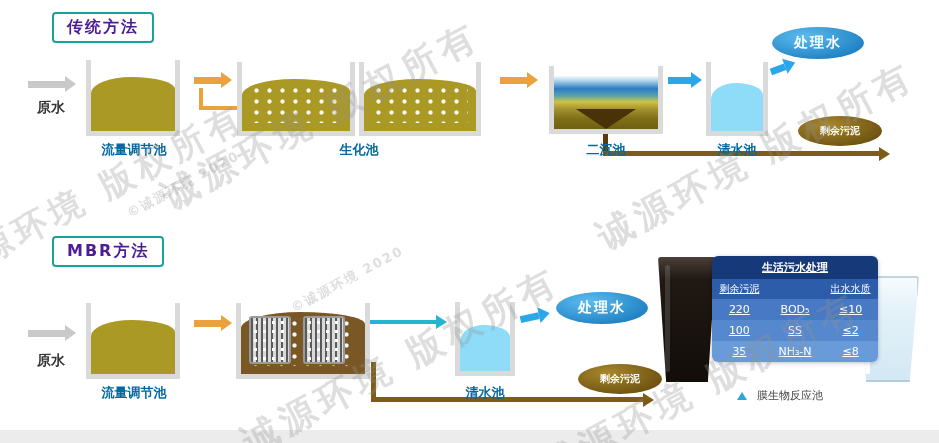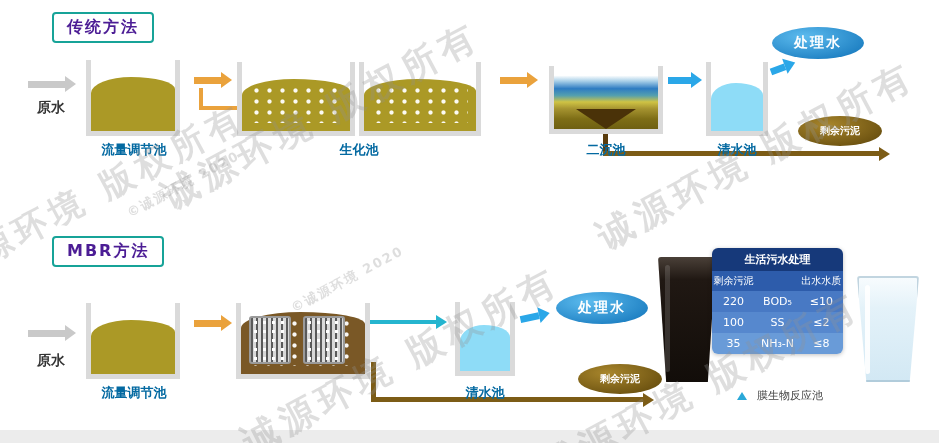--- a/index.html
+++ b/index.html
@@ -53,22 +53,22 @@
                 clip-path:polygon(0 0,100% 0,86% 100%,14% 100%); border-radius:3px 3px 8px 8px; z-index:2; }
   .glass-dark i { position:absolute; left:7px; top:8px; bottom:10px; width:5px;
                   background:rgba(255,255,255,.14); border-radius:4px; }
   .glass-clear { position:absolute; left:857px; top:276px; width:62px; height:106px;
                  background:linear-gradient(180deg,rgba(248,252,254,.95) 0%,#e4f2f9 30%,#d2e8f4 100%);
                  clip-path:polygon(0 0,100% 0,85% 100%,15% 100%);
                  box-shadow:inset 0 0 0 2px rgba(150,180,198,.55); border-radius:3px 3px 8px 8px; z-index:2; }
   .glass-clear i { position:absolute; left:8px; top:9px; bottom:8px; width:5px;
                    background:rgba(255,255,255,.9); border-radius:4px; }
 
-  .wq-table { position:absolute; left:712px; top:248px; width:131px; border-radius:6px; overflow:hidden;
-              color:#fff; z-index:3; box-shadow:0 1px 4px rgba(0,0,0,.25); }
+  .wq-table { position:absolute; left:712px; top:256px; width:166px; border-radius:6px; overflow:hidden;
+              color:#fff; z-index:3; box-shadow:0 1px 4px rgba(0,0,0,.25);text-decoration:underline; }
   .wq-title { background:#16397a; font-weight:bold; font-size:11px; text-align:center; padding:4px 0; }
   .wq-sub { display:flex; background:#2d5cab; font-size:10px; padding:3px 0; }
   .wq-row { display:flex; font-size:11px; padding:4px 0; }
   .cell { text-align:center; }
   .c1 { width:33%; } .c2 { width:34%; } .c3 { width:33%; }
 
   .caption { position:absolute; left:737px; top:388px; display:flex; align-items:center; gap:10px; z-index:3; }
   .tri-up { width:0; height:0; border-left:5px solid transparent; border-right:5px solid transparent;
             border-bottom:8px solid #2aa8d8; }
   .caption span { font-size:11px; color:#444; }

